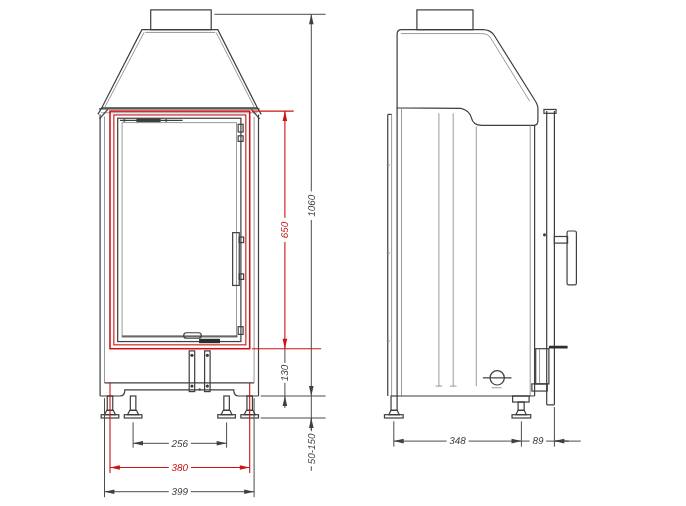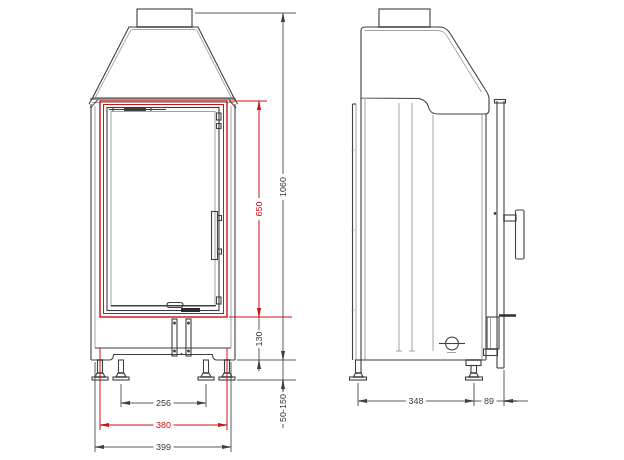--- a/index.html
+++ b/index.html
@@ -1,17 +1,17 @@
 <!DOCTYPE html>
 <html><head>
 <meta charset="utf-8">
 <style>
   html,body{margin:0;padding:0;background:#fff;}
   .stage{position:relative;width:556px;height:460px;background:#fff;overflow:hidden;
-         font-family:"Liberation Sans","DejaVu Sans",sans-serif;}
+         font-family:"Liberation Sans","DejaVu Sans",sans-serif;font-style:italic;}
   svg text{font-family:"Liberation Sans","DejaVu Sans",sans-serif;font-size:9px;fill:#3c3c3c;}
   svg text.rtxt{fill:#cc1212;}
   .o{stroke:#3f3f3f;stroke-width:1.1;fill:none;}
   .t{stroke:#8c8c8c;stroke-width:0.8;fill:none;}
   .d{stroke:#4a4a4a;stroke-width:0.9;fill:none;}
   .rd{stroke:#cc1212;stroke-width:1;fill:none;}
   .rfr{stroke:#cc1212;fill:none;}
 </style>
 </head>
 <body>

